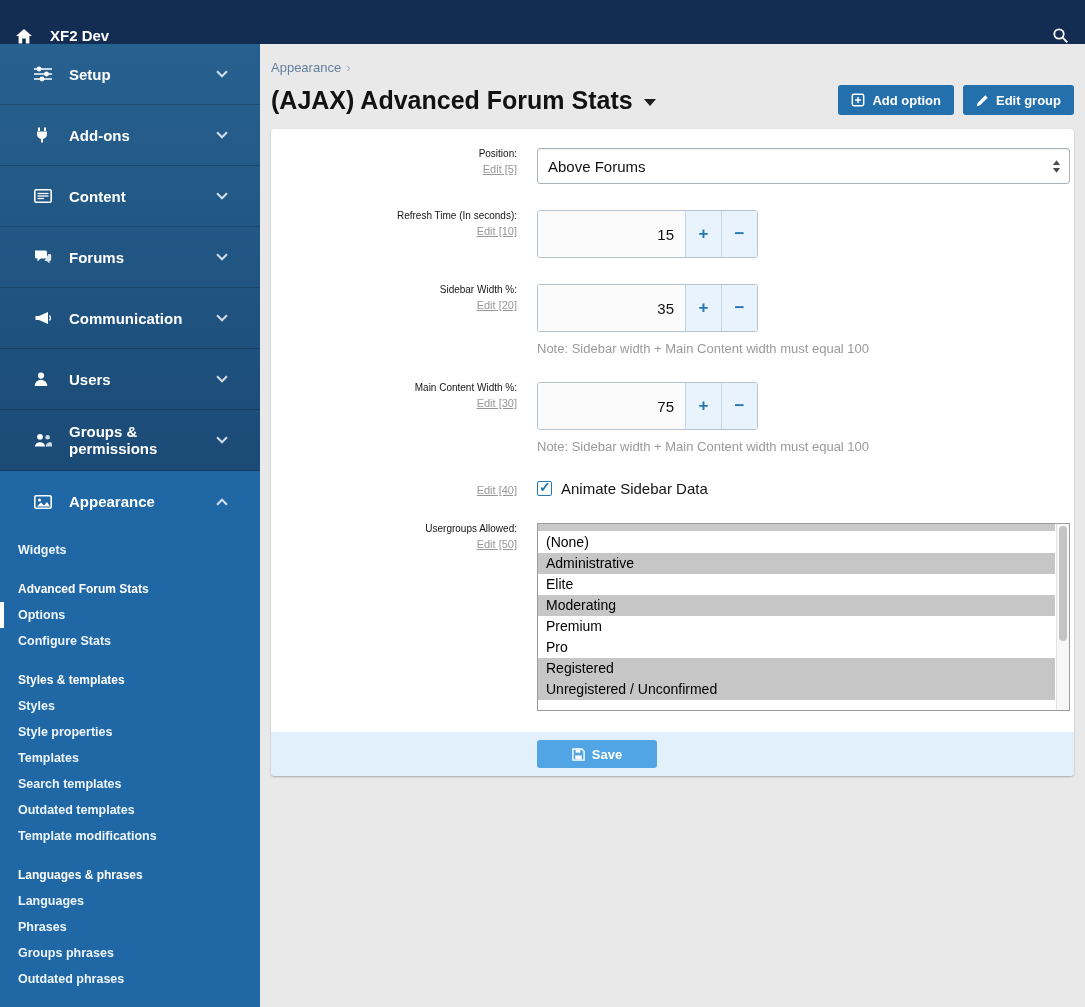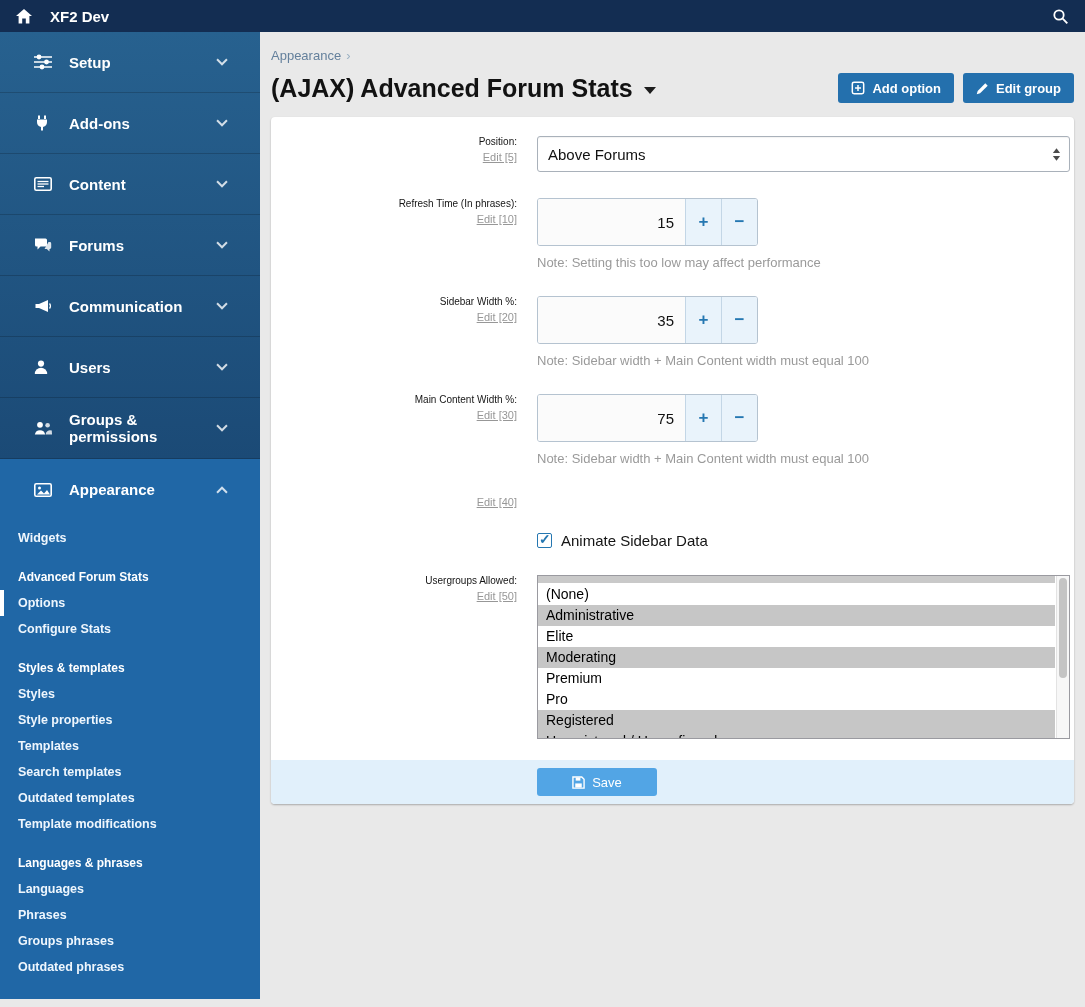--- a/index.html
+++ b/index.html
@@ -1,20 +1,20 @@
 <!DOCTYPE html>
 <html><head>
 <meta charset="utf-8">
 <style>
   * { box-sizing: border-box; margin: 0; padding: 0; }
   html, body { width: 1085px; height: 1007px; overflow: hidden; background: #e9e9e9;
     font-family: "Liberation Sans", sans-serif; }
 
   
-  .topbar { height: 32px; background: #132d52; display: flex; align-items: center;
+  .topbar { height: 44px; background: #132d52; display: flex; align-items: flex-end;
     padding: 0 16px; gap: 18px; }
   .topbar .brand { color: #fff; font-weight: bold; font-size: 15px; }
   .topbar .spacer { flex: 1; }
   .icon-btn { display: flex; align-items: center; cursor: pointer; }
 
   
   .shell { display: flex; height: 967px; }
 
   
   .sidebar { width: 260px; flex-shrink: 0; display: flex; flex-direction: column; }
@@ -69,44 +69,44 @@
   .numgroup { display: inline-flex; height: 48px; border: 1px solid #b5c3d0;
     border-radius: 3px; overflow: hidden; }
   .num-val { width: 147px; background: #fbfbfb; display: flex; align-items: center;
     justify-content: flex-end; padding-right: 11px; font-size: 15px; color: #111; }
   .step { width: 36px; display: flex; align-items: center; justify-content: center;
     background: #e9f3fb; color: #2577b1; font-size: 17px; font-weight: bold;
     border-left: 1px solid #c3d6e6; cursor: pointer; }
 
   .note { margin-top: 9px; font-size: 13px; color: #9a9a9a; }
 
-  .checkrow { display: flex; align-items: center; gap: 9px; margin-top: 40px; }
+  .checkrow { display: flex; align-items: center; gap: 9px; }
   .checkbox { width: 15px; height: 15px; border: 1px solid #2577b1; border-radius: 2px;
     background: #fff; position: relative; cursor: pointer; flex-shrink: 0; }
   .checkbox::after { content: "\2713"; position: absolute; left: 1px; top: -3px;
     font-size: 14px; font-weight: bold; color: #2577b1; }
   .checklabel { font-size: 15px; color: #141414; }
 
   .multiselect { border: 1px solid #9a9aa0; background: #fff; position: relative;
-    height: 164px; overflow: hidden; }
+    height: 188px; overflow: hidden; }
   .ms-inner { padding-right: 14px; }
   .ms-partial { height: 7px; background: #c9c9c9; margin-bottom: 1px; }
   .ms-option { height: 21px; line-height: 21px; padding: 0 8px; font-size: 14px;
     color: #000; white-space: nowrap; cursor: pointer; }
   .ms-option.selected { background: #c6c6c6; }
   .ms-scrollbar { position: absolute; top: 0; right: 0; bottom: 0; width: 13px;
     background: #f7f7f7; border-left: 1px solid #e3e3e3; cursor: pointer; }
   .ms-thumb { position: absolute; top: 2px; left: 2px; width: 8px; height: 62%;
     background: #c4c4c4; border-radius: 4px; }
 
   .panel-footer { background: #e1f0fb; padding: 8px 12px 8px 266px;
     border-radius: 0 0 4px 4px; }
   .save-btn { display: inline-flex; align-items: center; justify-content: center; gap: 7px;
     width: 120px; height: 28px; background: #52a5e5; color: #fff; font-size: 13px;
-    font-weight: normal; border-radius: 3px; cursor: pointer; }
+    font-weight: bold; border-radius: 3px; cursor: pointer; }
 </style>
 </head>
 <body>
 
 <header class="topbar">
   <span class="icon-btn">
     <svg width="16" height="15" viewBox="0 0 16 15">
         <path d="M8 0 L16 7 H13.4 V14.5 H9.8 V9.4 H6.2 V14.5 H2.6 V7 H0 Z" fill="#fff"></path>
       </svg>
   </span>
@@ -290,30 +290,29 @@
               <svg width="9" height="15" viewBox="0 0 10 16">
                   <path d="M5 1 L9 6.2 H1 Z" fill="#4a4a4a"></path>
                   <path d="M5 15 L1 9.8 H9 Z" fill="#4a4a4a"></path>
                 </svg>
             </div>
           </div>
         </div>
 
         <div class="form-row">
           <div class="row-label">
-            <div class="lbl">Refresh Time (In phrases):</div>
+            <div class="lbl">Refresh Time (In seconds):</div>
             <div class="edit-link">Edit [10]</div>
           </div>
           <div class="row-control">
             <div class="numgroup">
               <div class="num-val">15</div>
               <div class="step">+</div>
               <div class="step">−</div>
             </div>
-            <div class="note">Note: Setting this too low may affect performance</div>
           </div>
         </div>
 
         <div class="form-row">
           <div class="row-label">
             <div class="lbl">Sidebar Width %:</div>
             <div class="edit-link">Edit [20]</div>
           </div>
           <div class="row-control">
             <div class="numgroup">

